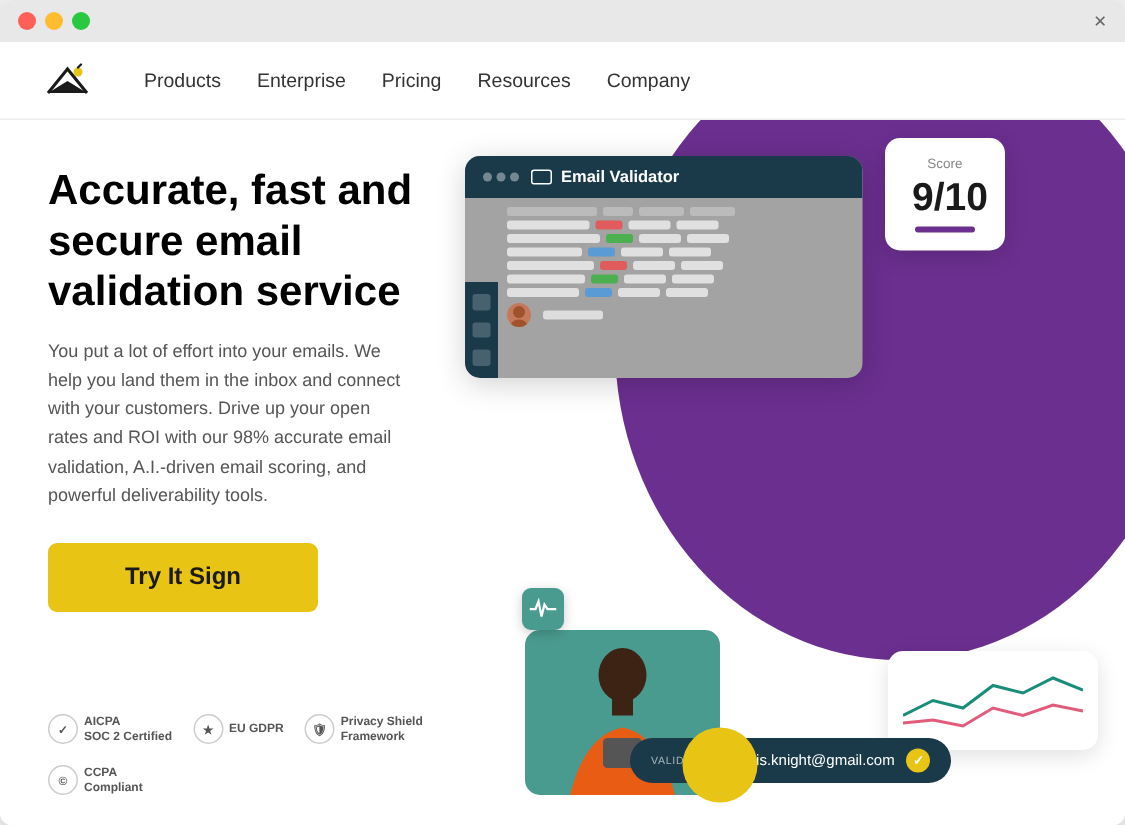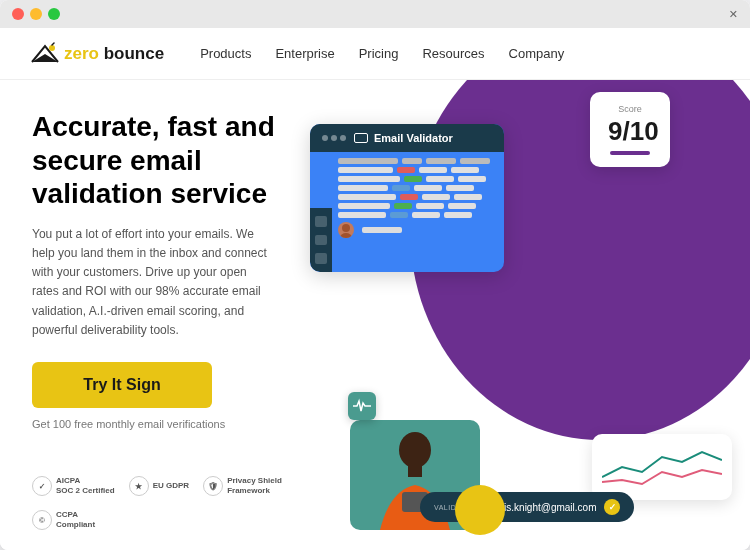--- a/index.html
+++ b/index.html
@@ -206,26 +206,26 @@
     .card-score-bar {
       width: 40px;
       height: 4px;
       background: #6b2f8f;
       border-radius: 2px;
       margin: 4px auto 0;
     }
     
     .card-validator {
       position: absolute;
-      top: 44px;
+      top: 24px;
       left: 10px;
-      background: #3b82f6;
+      background: #a3a3a3;
       border-radius: 10px;
       box-shadow: 0 4px 20px rgba(0,0,0,0.18);
-      width: 194px;
+      width: 265px;
       overflow: hidden;
     }
     .card-validator-header {
       background: #1a3a4a;
       padding: 8px 12px;
       display: flex;
       align-items: center;
       gap: 8px;
     }
     .card-validator-dots {
@@ -428,42 +428,38 @@
 
     <nav class="navbar">
       <div class="logo">
 
         <svg width="30" height="24" viewBox="0 0 30 24">
           <path d="M2 20 L15 4 L28 20" fill="none" stroke="#1a1a1a" stroke-width="2"></path>
           <path d="M2 20 L15 12 L28 20" fill="#1a1a1a"></path>
           <circle cx="22" cy="6" r="3" fill="#e8c414"></circle>
           <path d="M22 3 L24 1" stroke="#1a1a1a" stroke-width="1.5" stroke-linecap="round"></path>
         </svg>
-        <span class="logo-text">
-          <span>zero</span><span style="color:#1a1a1a"> bounce</span>
-        </span>
       </div>
 
       <div class="nav-links">
         <a class="nav-link">Products</a>
         <a class="nav-link">Enterprise</a>
         <a class="nav-link">Pricing</a>
         <a class="nav-link">Resources</a>
         <a class="nav-link">Company</a>
       </div>
 
     </nav>
 
     <div class="hero">
 
       <div class="hero-left">
         <h1 class="hero-title">Accurate, fast and secure email validation service</h1>
         <p class="hero-desc">You put a lot of effort into your emails. We help you land them in the inbox and connect with your customers. Drive up your open rates and ROI with our 98% accurate email validation, A.I.-driven email scoring, and powerful deliverability tools.</p>
         <button class="btn-try">Try It Sign</button>
-        <p class="free-note">Get 100 free monthly email verifications</p>
 
         <div class="trust-badges">
           <div class="badge">
             <div class="badge-icon">✓</div>
             <span style="font-size:8px;line-height:1.2;">AICPA<br>SOC 2 Certified</span>
           </div>
           <div class="badge">
             <div class="badge-icon">★</div>
             <span style="font-size:8px;line-height:1.2;">EU GDPR</span>
           </div>

